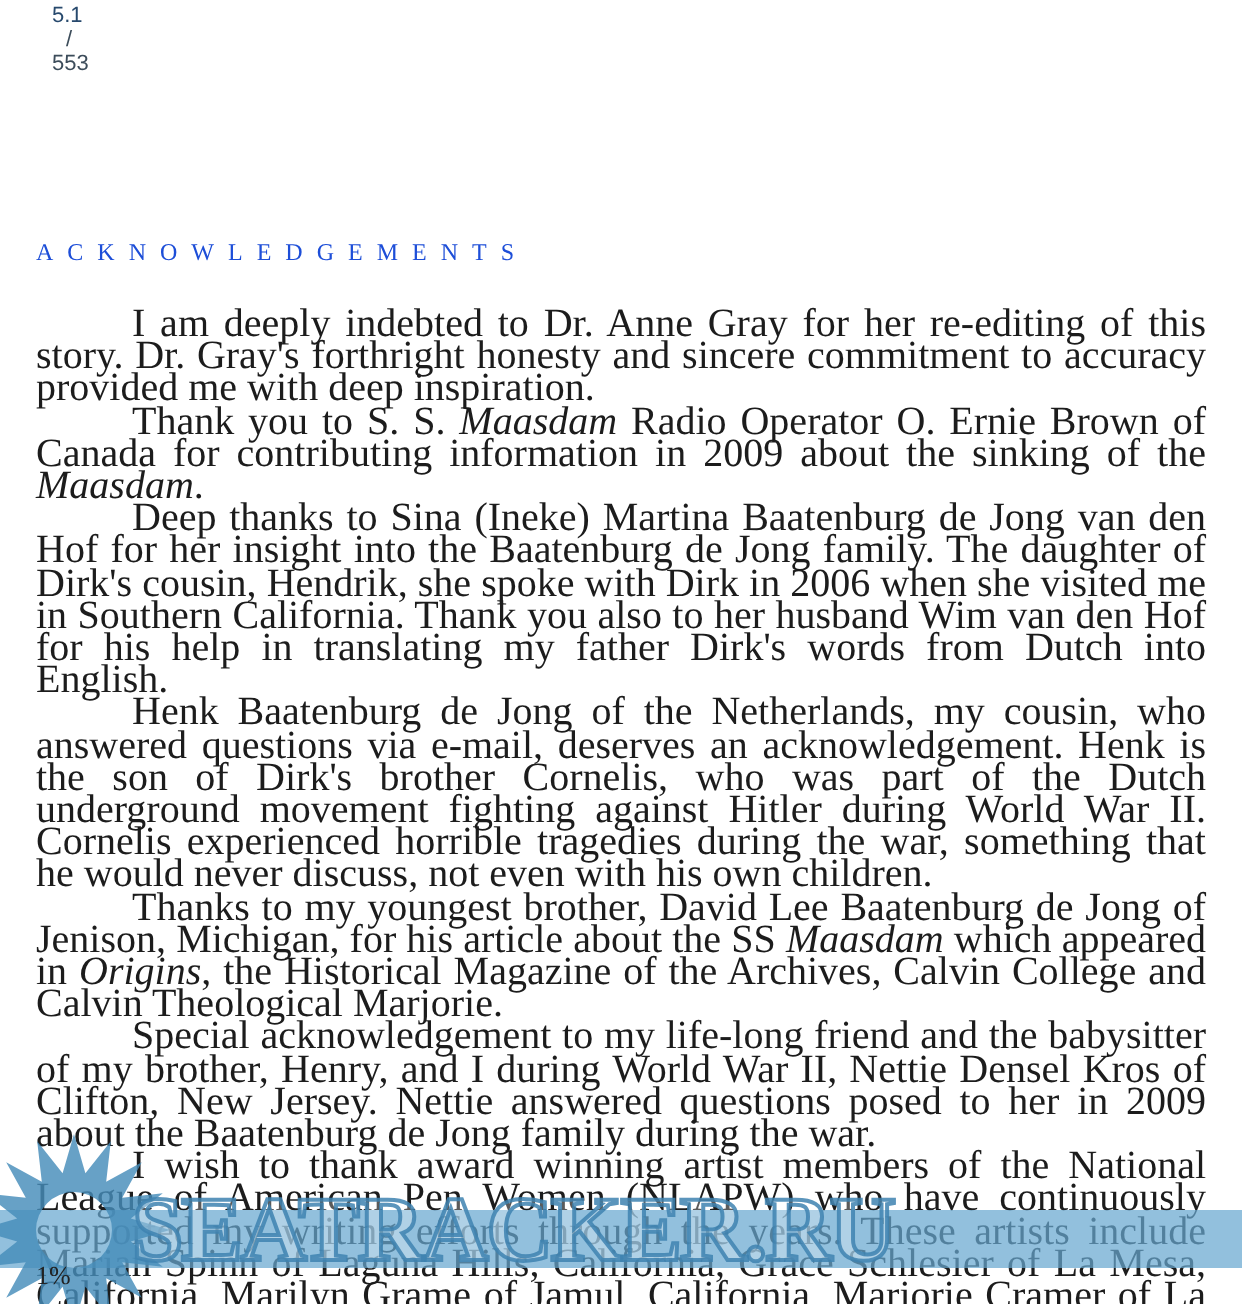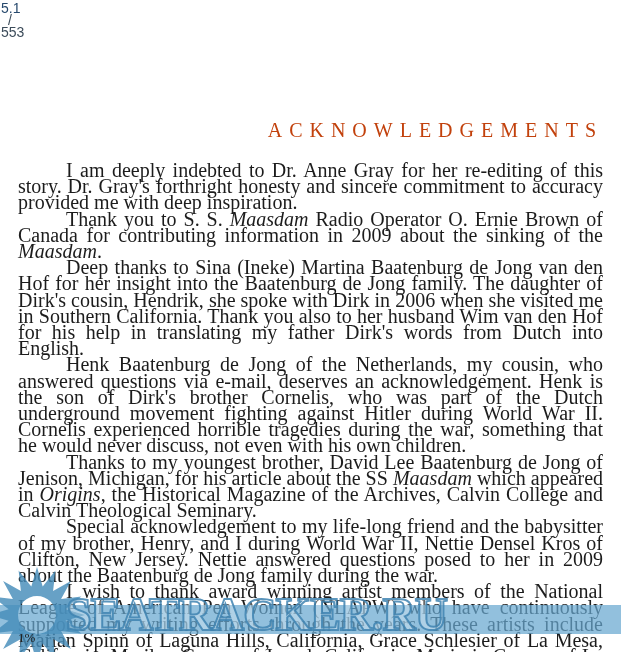--- a/index.html
+++ b/index.html
@@ -9,39 +9,40 @@
     position:relative;
     overflow:hidden;
     font-family:"Liberation Serif", serif;
   }
   .page{position:absolute;inset:0;background:#ffffff;}
 
   
   .page-indicator{
     position:absolute;top:2px;left:1px;
     font-family:"Liberation Sans", sans-serif;
-    font-size:14px;line-height:12px;
+    font-size:11px;line-height:12px;
     color:#33475c;
+    padding-left:25px;
   }
   .page-indicator .pos{color:#27496d;}
   .page-indicator .sep{padding-left:7px;color:#3c4c5a;}
   .page-indicator .total{color:#3c4c5a;}
 
   
   .doc{
     position:absolute;left:18px;right:18px;top:119px;
     color:#1c1c1c;
   }
   .doc-title{
-    text-align:right;
-    font-size:20px;
+    text-align:left;
+    font-size:12px;
     letter-spacing:7px;
     margin:0 0 20px 0;
     font-weight:400;
-    color:#c2410c;
+    color:#1d4ed8;
     white-space:nowrap;
   }
   .doc p{
     margin:0;
     text-align:justify;
     text-indent:48px;
     font-size:20px;
     line-height:16.2px;
   }
 
@@ -86,21 +87,21 @@
     <div class="total">553</div>
   </div>
 
   <div class="doc">
     <h1 class="doc-title">ACKNOWLEDGEMENTS</h1>
     <div>
         <p><span>I am deeply indebted to Dr. Anne Gray for her re-editing of this story.  Dr. Gray's forthright honesty and sincere commitment to accuracy provided me with deep inspiration.</span></p>
         <p><span>Thank you to S. S. </span><i>Maasdam</i><span> Radio Operator O. Ernie Brown of Canada for contributing information in 2009 about the sinking of the </span><i>Maasdam</i><span>.</span></p>
         <p><span>Deep thanks to Sina (Ineke) Martina Baatenburg de Jong van den Hof for her insight into the Baatenburg de Jong family.  The daughter of Dirk's cousin, Hendrik, she spoke with Dirk in 2006 when she visited me in Southern California.  Thank you also to her husband Wim van den Hof for his help in translating my father Dirk's words from Dutch into English.</span></p>
         <p><span>Henk Baatenburg de Jong of the Netherlands, my cousin, who answered questions via e-mail, deserves an acknowledgement.  Henk is the son of Dirk's brother Cornelis, who was part of the Dutch underground movement fighting against Hitler during World War II.  Cornelis experienced horrible tragedies during the war, something that he would never discuss, not even with his own children.</span></p>
-        <p><span>Thanks to my youngest brother, David Lee Baatenburg de Jong of Jenison, Michigan, for his article about the SS </span><i>Maasdam</i><span> which appeared in </span><i>Origins</i><span>, the Historical Magazine of the Archives, Calvin College and Calvin Theological Seminary.</span></p>
+        <p><span>Thanks to my youngest brother, David Lee Baatenburg de Jong of Jenison, Michigan, for his article about the SS </span><i>Maasdam</i><span> which appeared in </span><i>Origins</i><span>, the Historical Magazine of the Archives, Calvin College and Calvin Theological Marjorie.</span></p>
         <p><span>Special acknowledgement to my life-long friend and the babysitter of my brother, Henry, and I during World War II, Nettie Densel Kros of Clifton, New Jersey.  Nettie answered questions posed to her in 2009 about the Baatenburg de Jong family during the war.</span></p>
         <p><span>I wish to thank award winning artist members of the National League of American Pen Women (NLAPW) who have continuously supported my writing efforts through the years.  These artists include Marian Spinn of Laguna Hills, California, Grace Schlesier of La Mesa, California, Marilyn Grame of Jamul, California, Marjorie Cramer of La Mesa, California, Phebe Burnham of El</span></p>
       </div>
   </div>
 
   <div class="wm-band"></div>
 
   <svg class="wm-sunburst" viewBox="0 0 100 100" aria-hidden="true">
     <path fill="rgba(70,140,185,0.82)" fill-rule="evenodd" d="
       M98,50 L78.4,55.7 L94.4,68.4 L74.1,66.1 L83.9,83.9 L66.1,74.1 L68.4,94.4 L55.7,78.4

